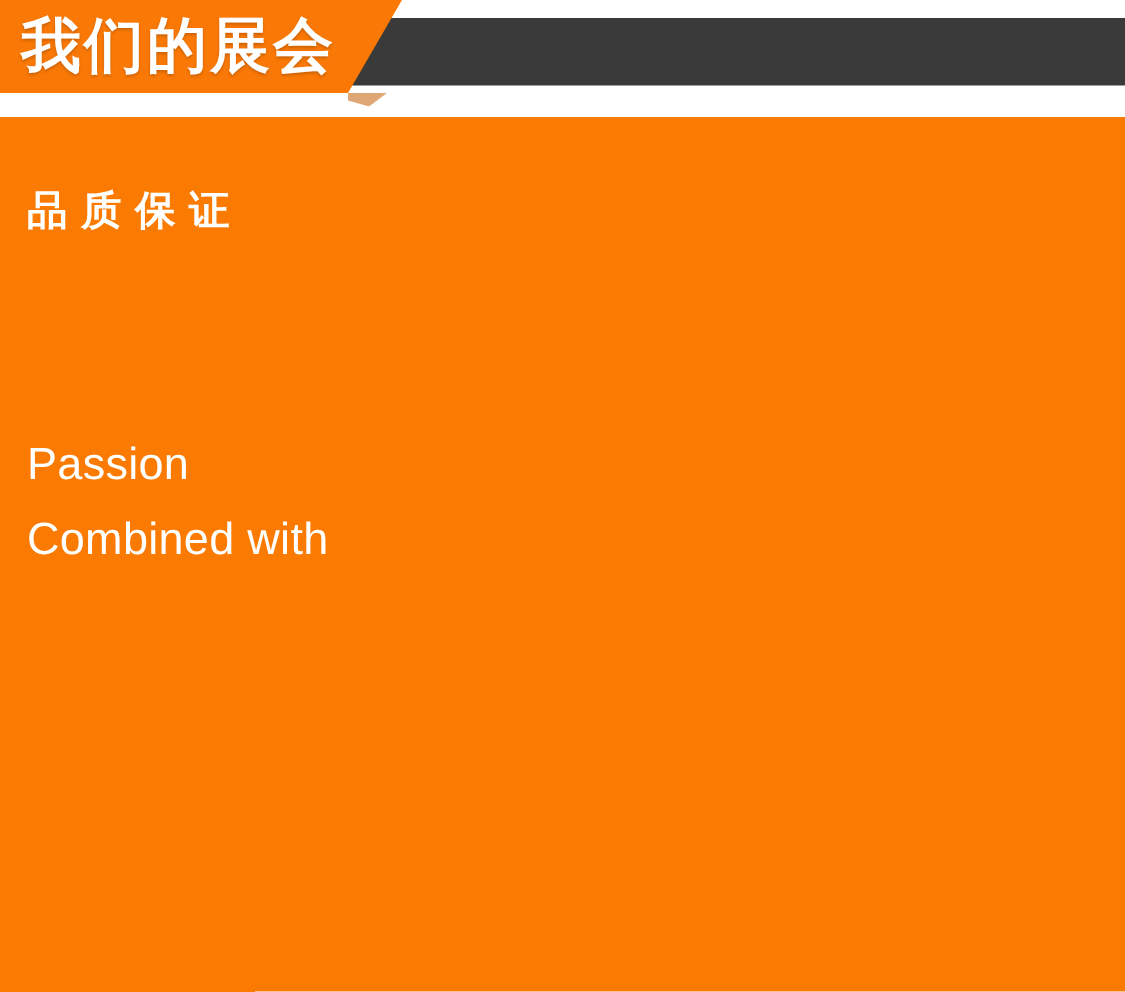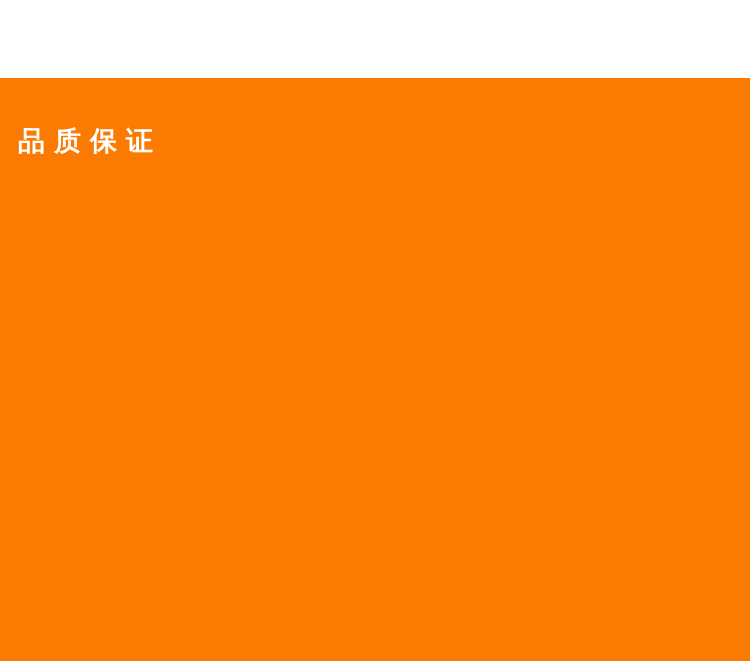--- a/index.html
+++ b/index.html
@@ -98,26 +98,34 @@
   
   #photo4{left:521px;top:252px;width:221px;height:276px;}
   
   #photo5{left:290px;top:424px;width:219px;height:165px;}
 </style>
 </head>
 <body>
 
 <div id="page">
 
+  <div class="header">
+    <div class="header-darkbar"></div>
+    <div class="header-ribbon"></div>
+    <div class="header-ribbon-fold"></div>
+    <div class="header-title">我们的展会</div>
+  </div>
 
   <div class="body-area">
 
     <div class="cn-heading">品质保证</div>
 
     <div class="en-block">
+      <div class="en-line">Passion</div>
+      <div class="en-line">Combined with</div>
     </div>
   </div>
 
   <div class="photo" id="photo1">
     <div class="scene">
       <div class="sky" style="height:55%;background:linear-gradient(#c8d0d6,#dfe5e9);"></div>
       <div class="ceil" style="height:22%;"></div>
       <div class="pillar" style="left:0;top:0;width:13%;height:62%;background:#dfe3e6;"></div>
       <div class="pillar" style="left:80%;top:0;width:9%;height:58%;background:#d3d8dc;"></div>
 

